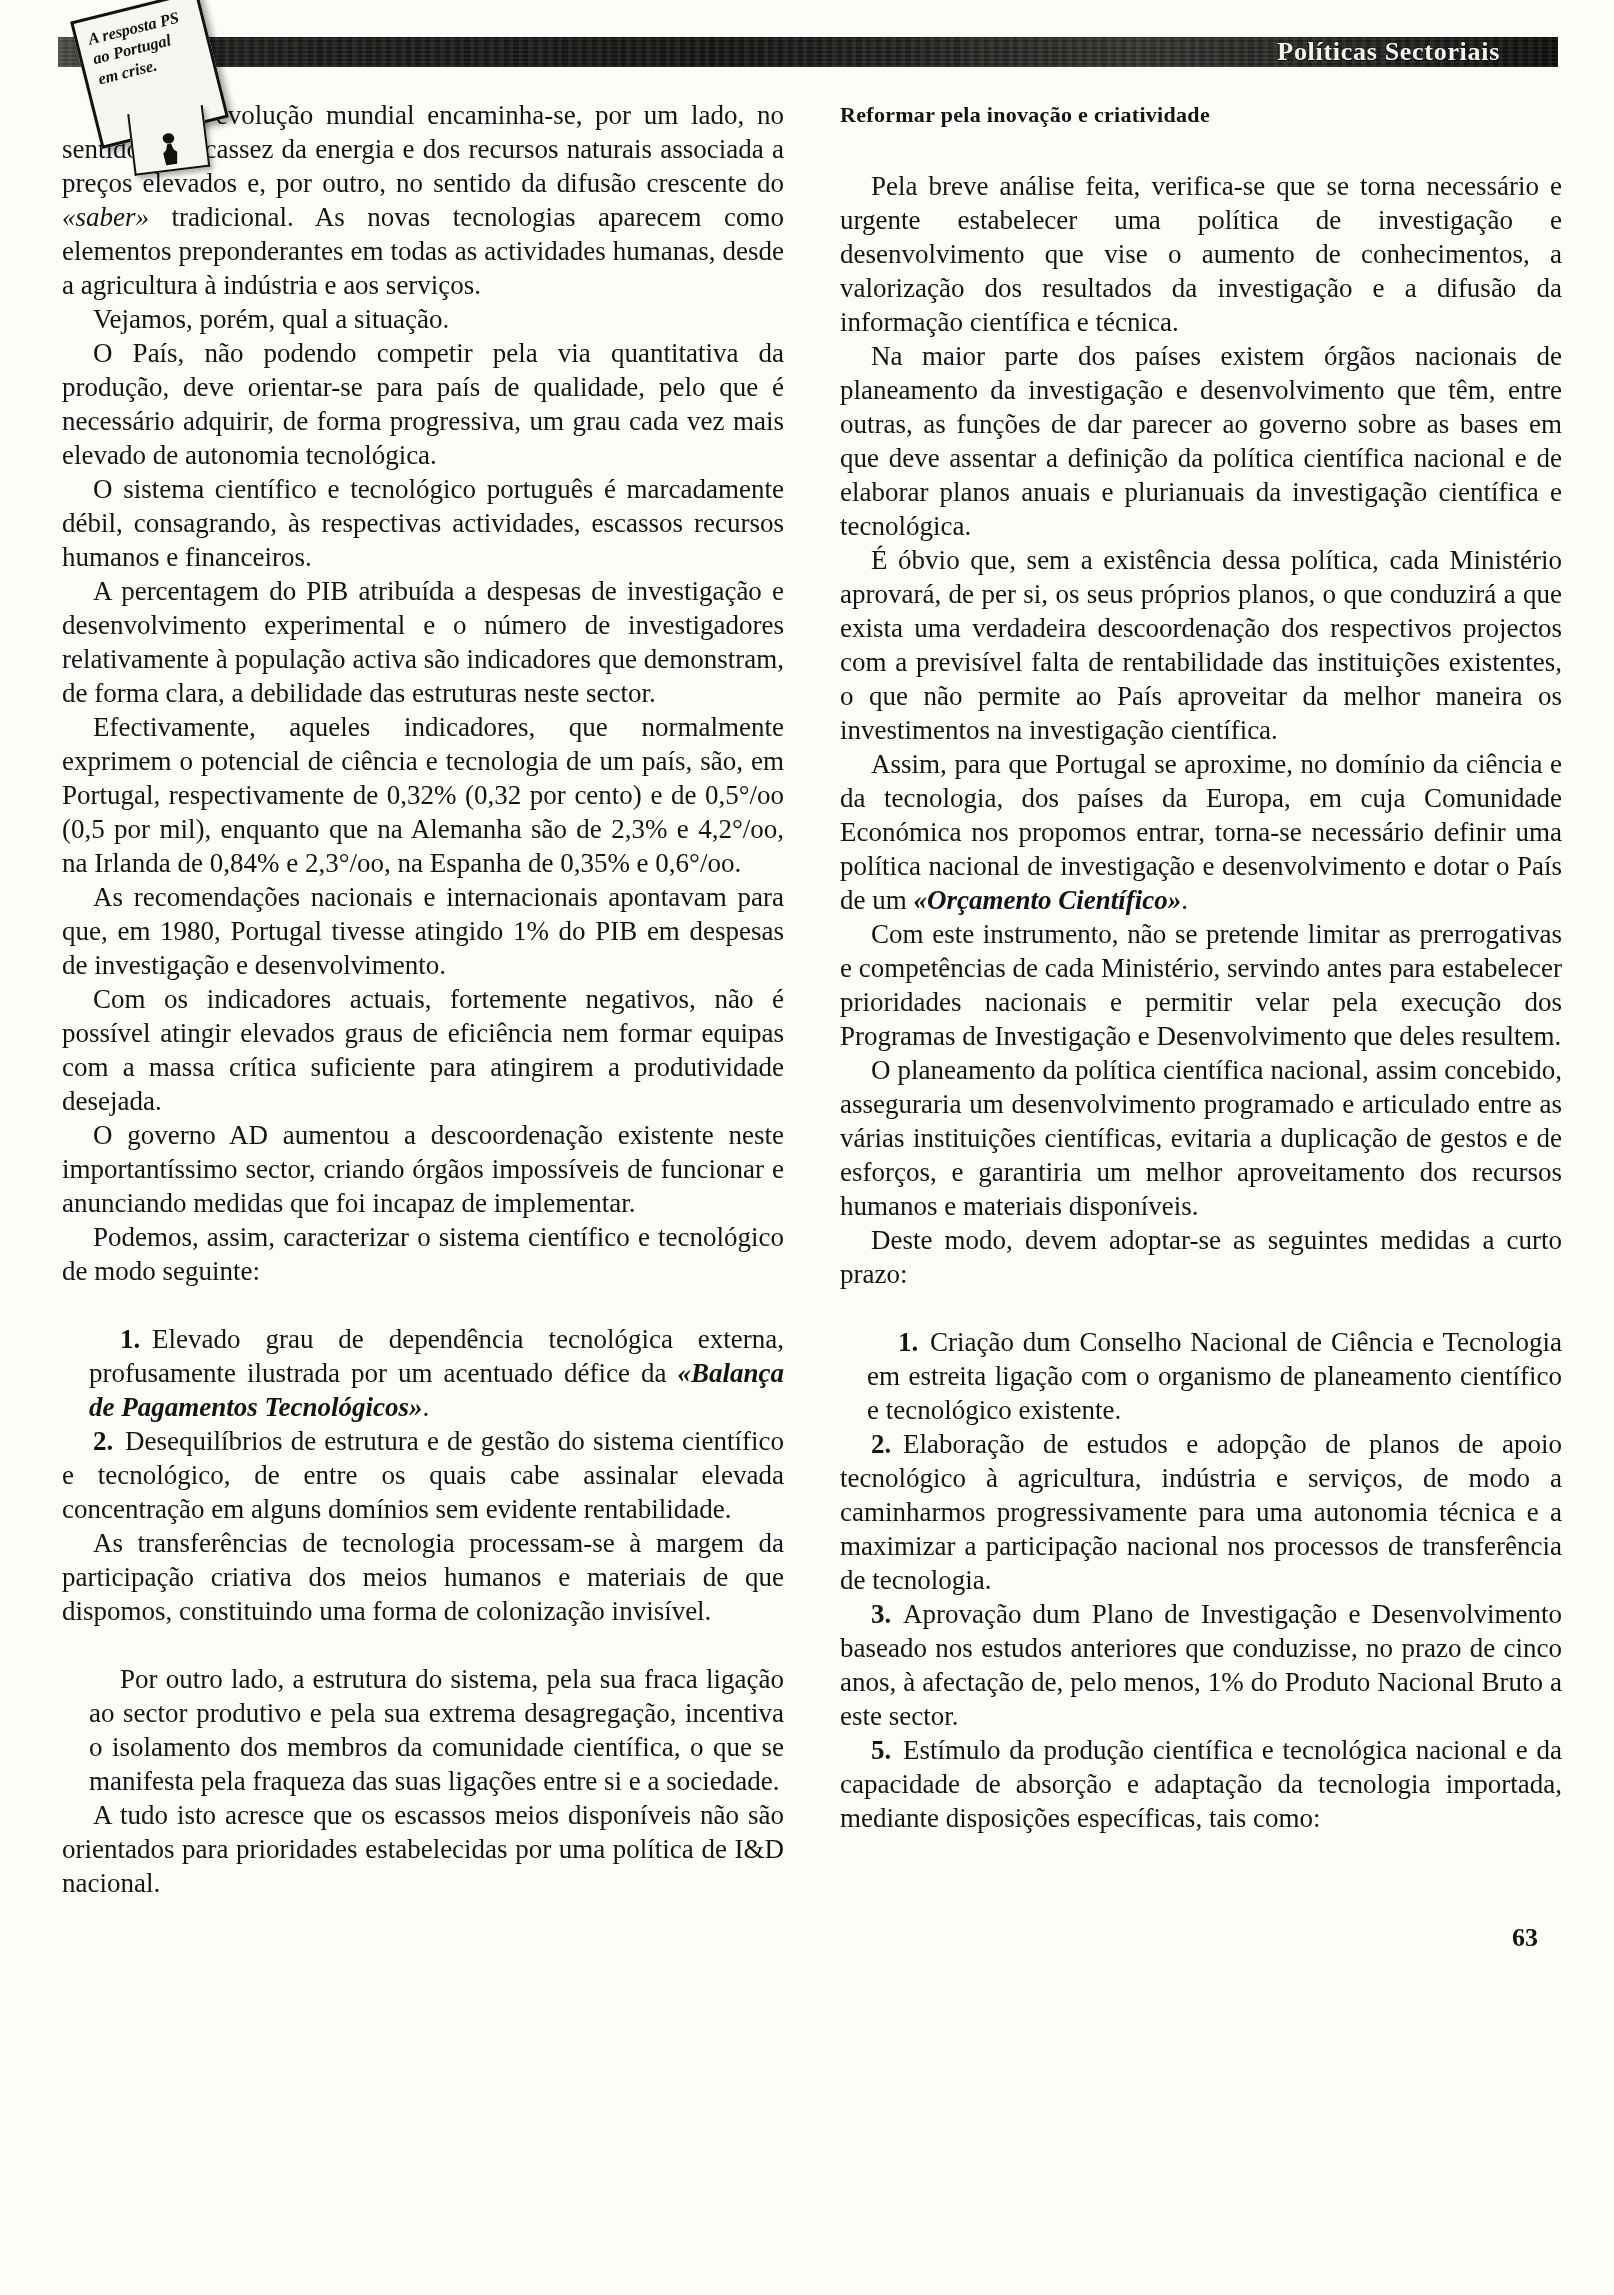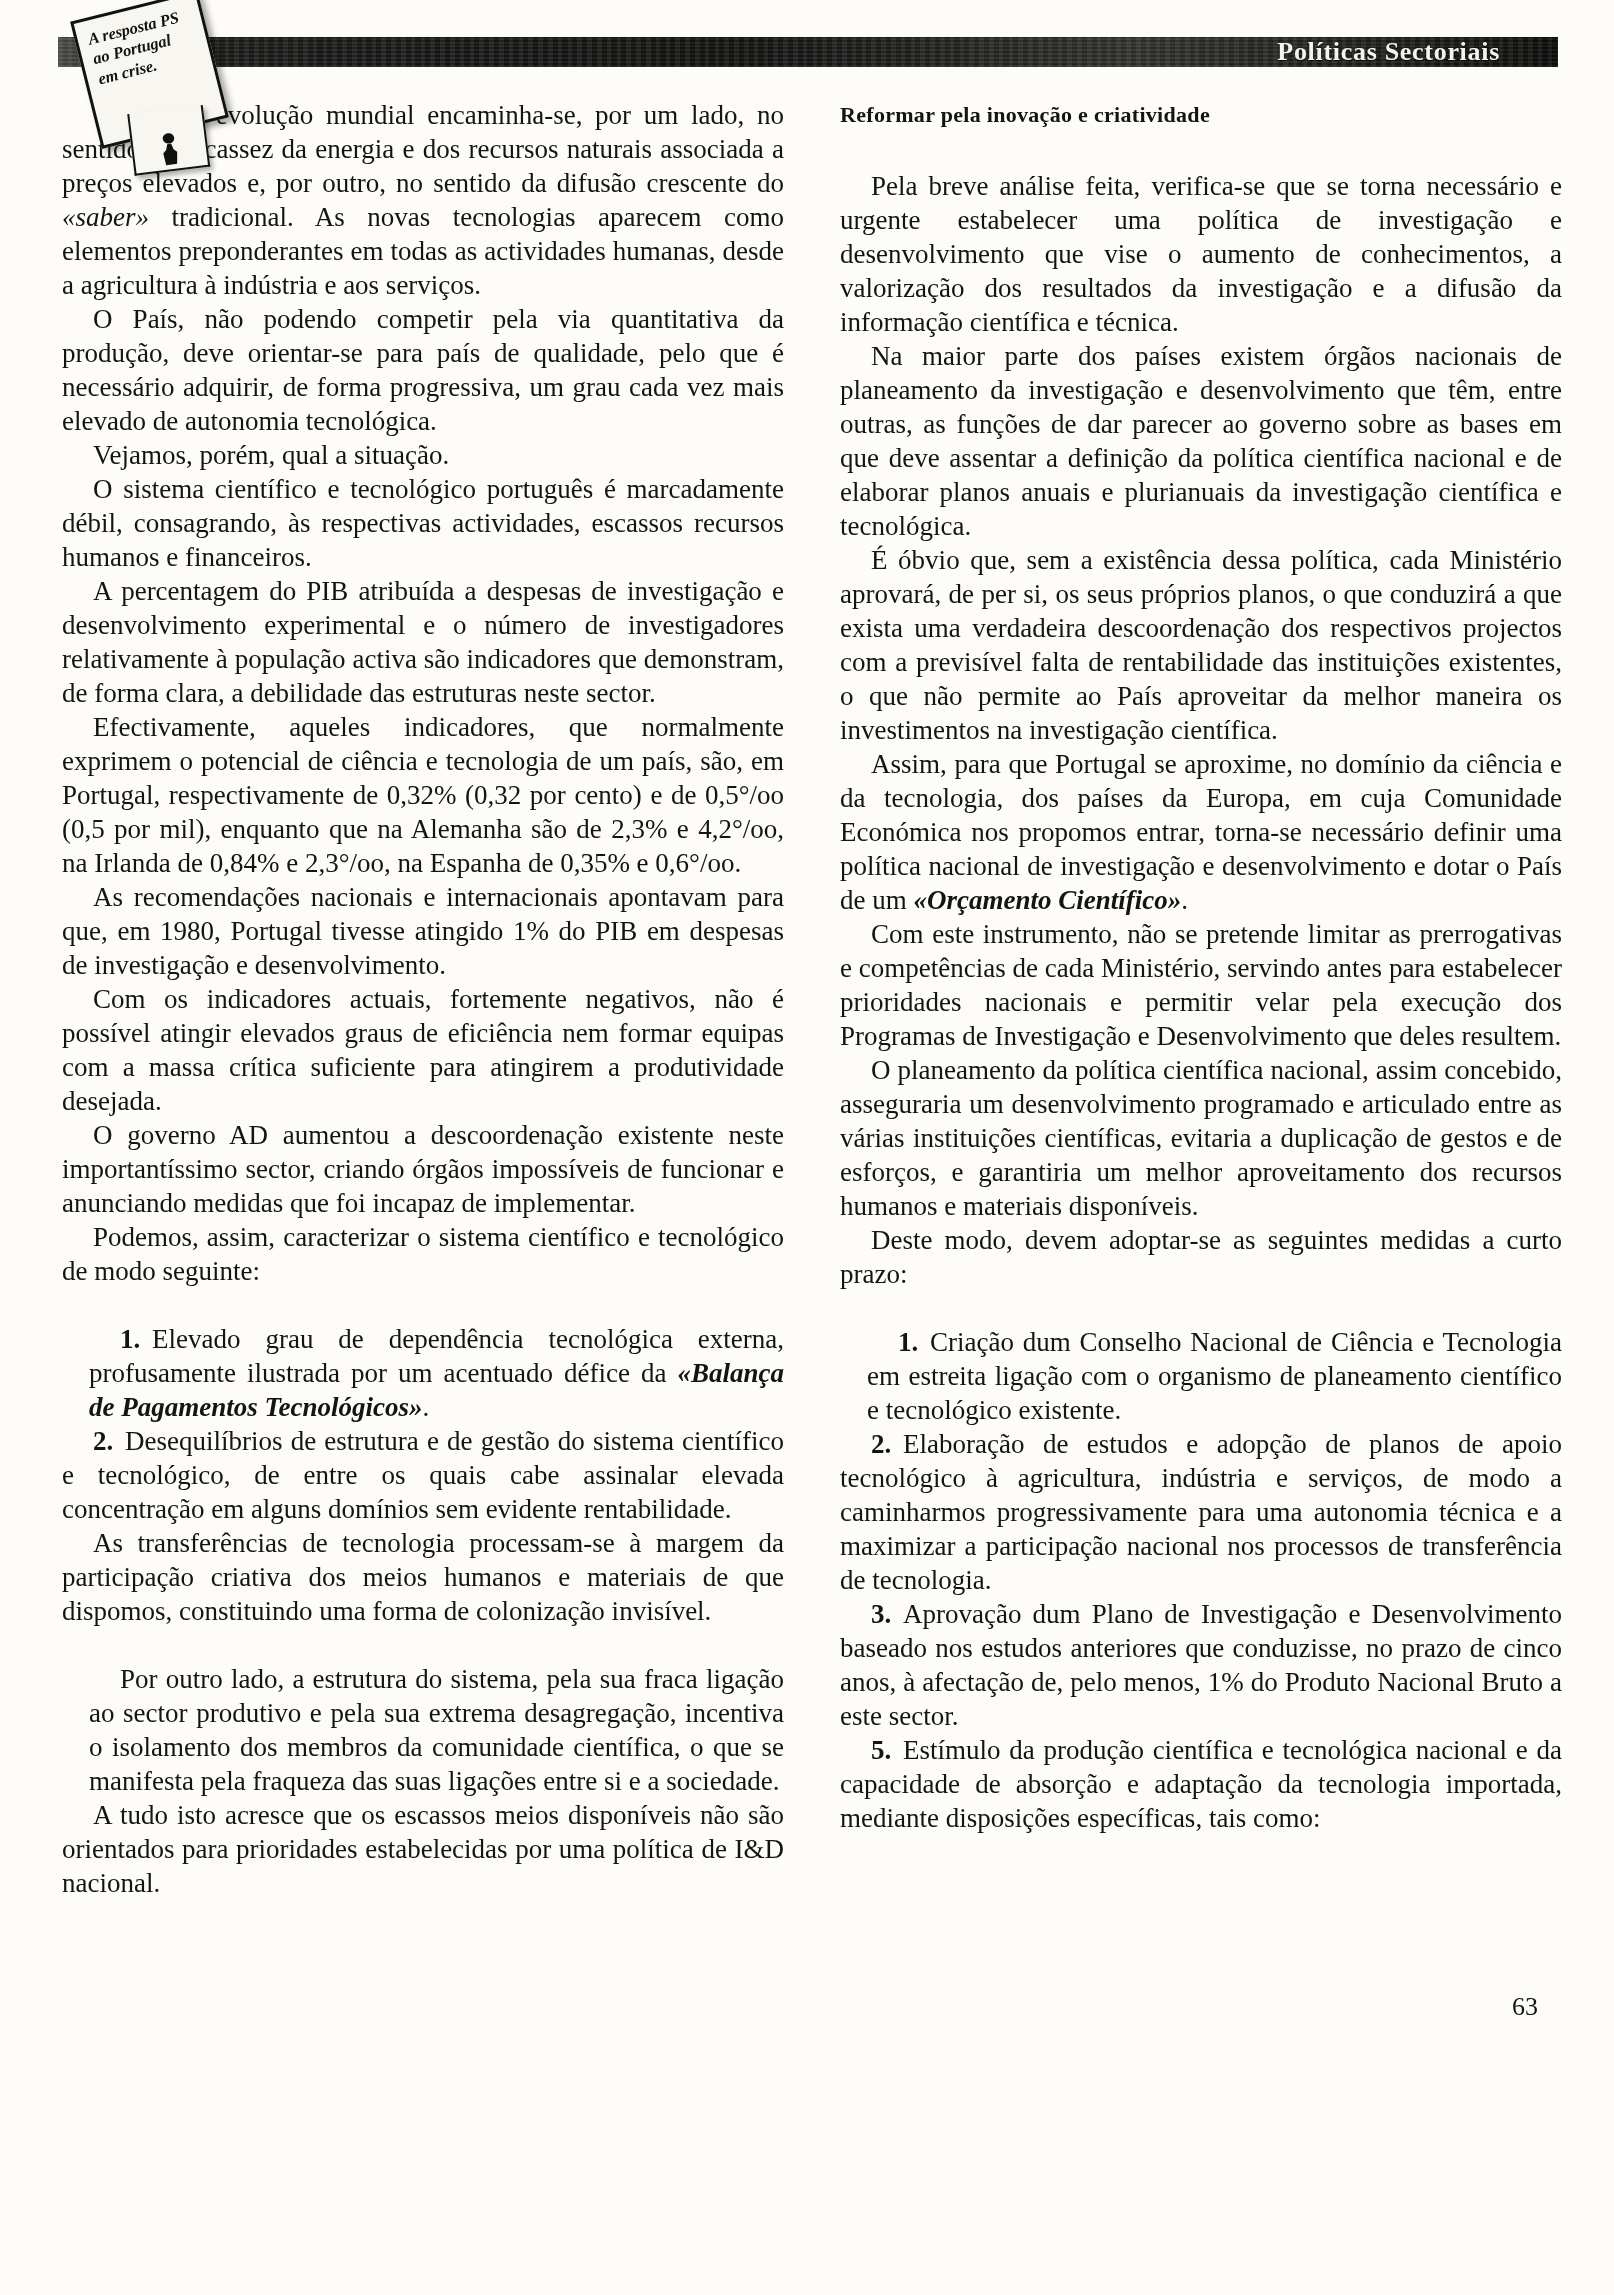--- a/index.html
+++ b/index.html
@@ -61,22 +61,22 @@
   .marker{font-weight:bold;padding-right:11.8px;}
   .i{font-style:italic;}
   .bi{font-style:italic;font-weight:bold;}
   .col-heading{
     font-size:22px;font-weight:bold;margin:0 0 37px 0;
     text-align:left;letter-spacing:0.3px;
   }
 
   
   .pageno{
-    position:absolute;left:1512px;top:1992px;
-    font-size:26px;font-weight:normal;
+    position:absolute;left:1512px;top:1923px;
+    font-size:26px;font-weight:bold;
   }
 </style>
 </head>
 <body>
 
 <div class="page">
 
   <div class="band">
     <span class="band-label">Políticas Sectoriais</span>
   </div>
@@ -87,22 +87,22 @@
     <div class="booklet-line">em crise.</div>
     <div class="booklet-flap">
       <svg class="emblem" viewBox="0 0 24 26" aria-hidden="true">
         <path fill="#111" d="M12 0c2.6 0 4.6 1.8 4.6 4.1S14.6 8.3 12 8.3 7.4 6.4 7.4 4.1 9.4 0 12 0zM10.4 8.6h3.2l1.4 4.6 2.6 2.4-1.2 9.6H7.6l-1.2-9.6 2.6-2.4z"></path>
       </svg>
     </div>
   </div>
 
   <div class="col col-left" id="col-left">
       <p class="para"><span>verdade a evolução mundial encaminha-se, por um lado, no sentido da escassez da energia e dos recursos naturais associada a preços elevados e, por outro, no sentido da difusão crescente do </span><span class="i">«saber»</span><span> tradicional. As novas tecnologias aparecem como elementos preponderantes em todas as actividades humanas, desde a agricultura à indústria e aos serviços.</span></p>
+      <p class="para"><span>Vejamos, porém, qual a situação.</span></p>
       <p class="para"><span>O País, não podendo competir pela via quantitativa da produção, deve orientar-se para país de qualidade, pelo que é necessário adquirir, de forma progressiva, um grau cada vez mais elevado de autonomia tecnológica.</span></p>
-      <p class="para"><span>Vejamos, porém, qual a situação.</span></p>
       <p class="para"><span>O sistema científico e tecnológico português é marcadamente débil, consagrando, às respectivas actividades, escassos recursos humanos e financeiros.</span></p>
       <p class="para"><span>A percentagem do PIB atribuída a despesas de investigação e desenvolvimento experimental e o número de investigadores relativamente à população activa são indicadores que demonstram, de forma clara, a debilidade das estruturas neste sector.</span></p>
       <p class="para"><span>Efectivamente, aqueles indicadores, que normalmente exprimem o potencial de ciência e tecnologia de um país, são, em Portugal, respectivamente de 0,32% (0,32 por cento) e de 0,5°/oo (0,5 por mil), enquanto que na Alemanha são de 2,3% e 4,2°/oo, na Irlanda de 0,84% e 2,3°/oo, na Espanha de 0,35% e 0,6°/oo.</span></p>
       <p class="para"><span>As recomendações nacionais e internacionais apontavam para que, em 1980, Portugal tivesse atingido 1% do PIB em despesas de investigação e desenvolvimento.</span></p>
       <p class="para"><span>Com os indicadores actuais, fortemente negativos, não é possível atingir elevados graus de eficiência nem formar equipas com a massa crítica suficiente para atingirem a produtividade desejada.</span></p>
       <p class="para"><span>O governo AD aumentou a descoordenação existente neste importantíssimo sector, criando órgãos impossíveis de funcionar e anunciando medidas que foi incapaz de implementar.</span></p>
       <p class="para"><span>Podemos, assim, caracterizar o sistema científico e tecnológico de modo seguinte:</span></p>
       <p class="para gap item"><span class="marker">1.</span><span>Elevado grau de dependência tecnológica externa, profusamente ilustrada por um acentuado défice da </span><span class="bi">«Balança de Pagamentos Tecnológicos»</span><span>.</span></p>
       <p class="para item"><span class="marker">2.</span><span>Desequilíbrios de estrutura e de gestão do sistema científico e tecnológico, de entre os quais cabe assinalar elevada concentração em alguns domínios sem evidente rentabilidade.</span></p>
       <p class="para"><span>As transferências de tecnologia processam-se à margem da participação criativa dos meios humanos e materiais de que dispomos, constituindo uma forma de colonização invisível.</span></p>

